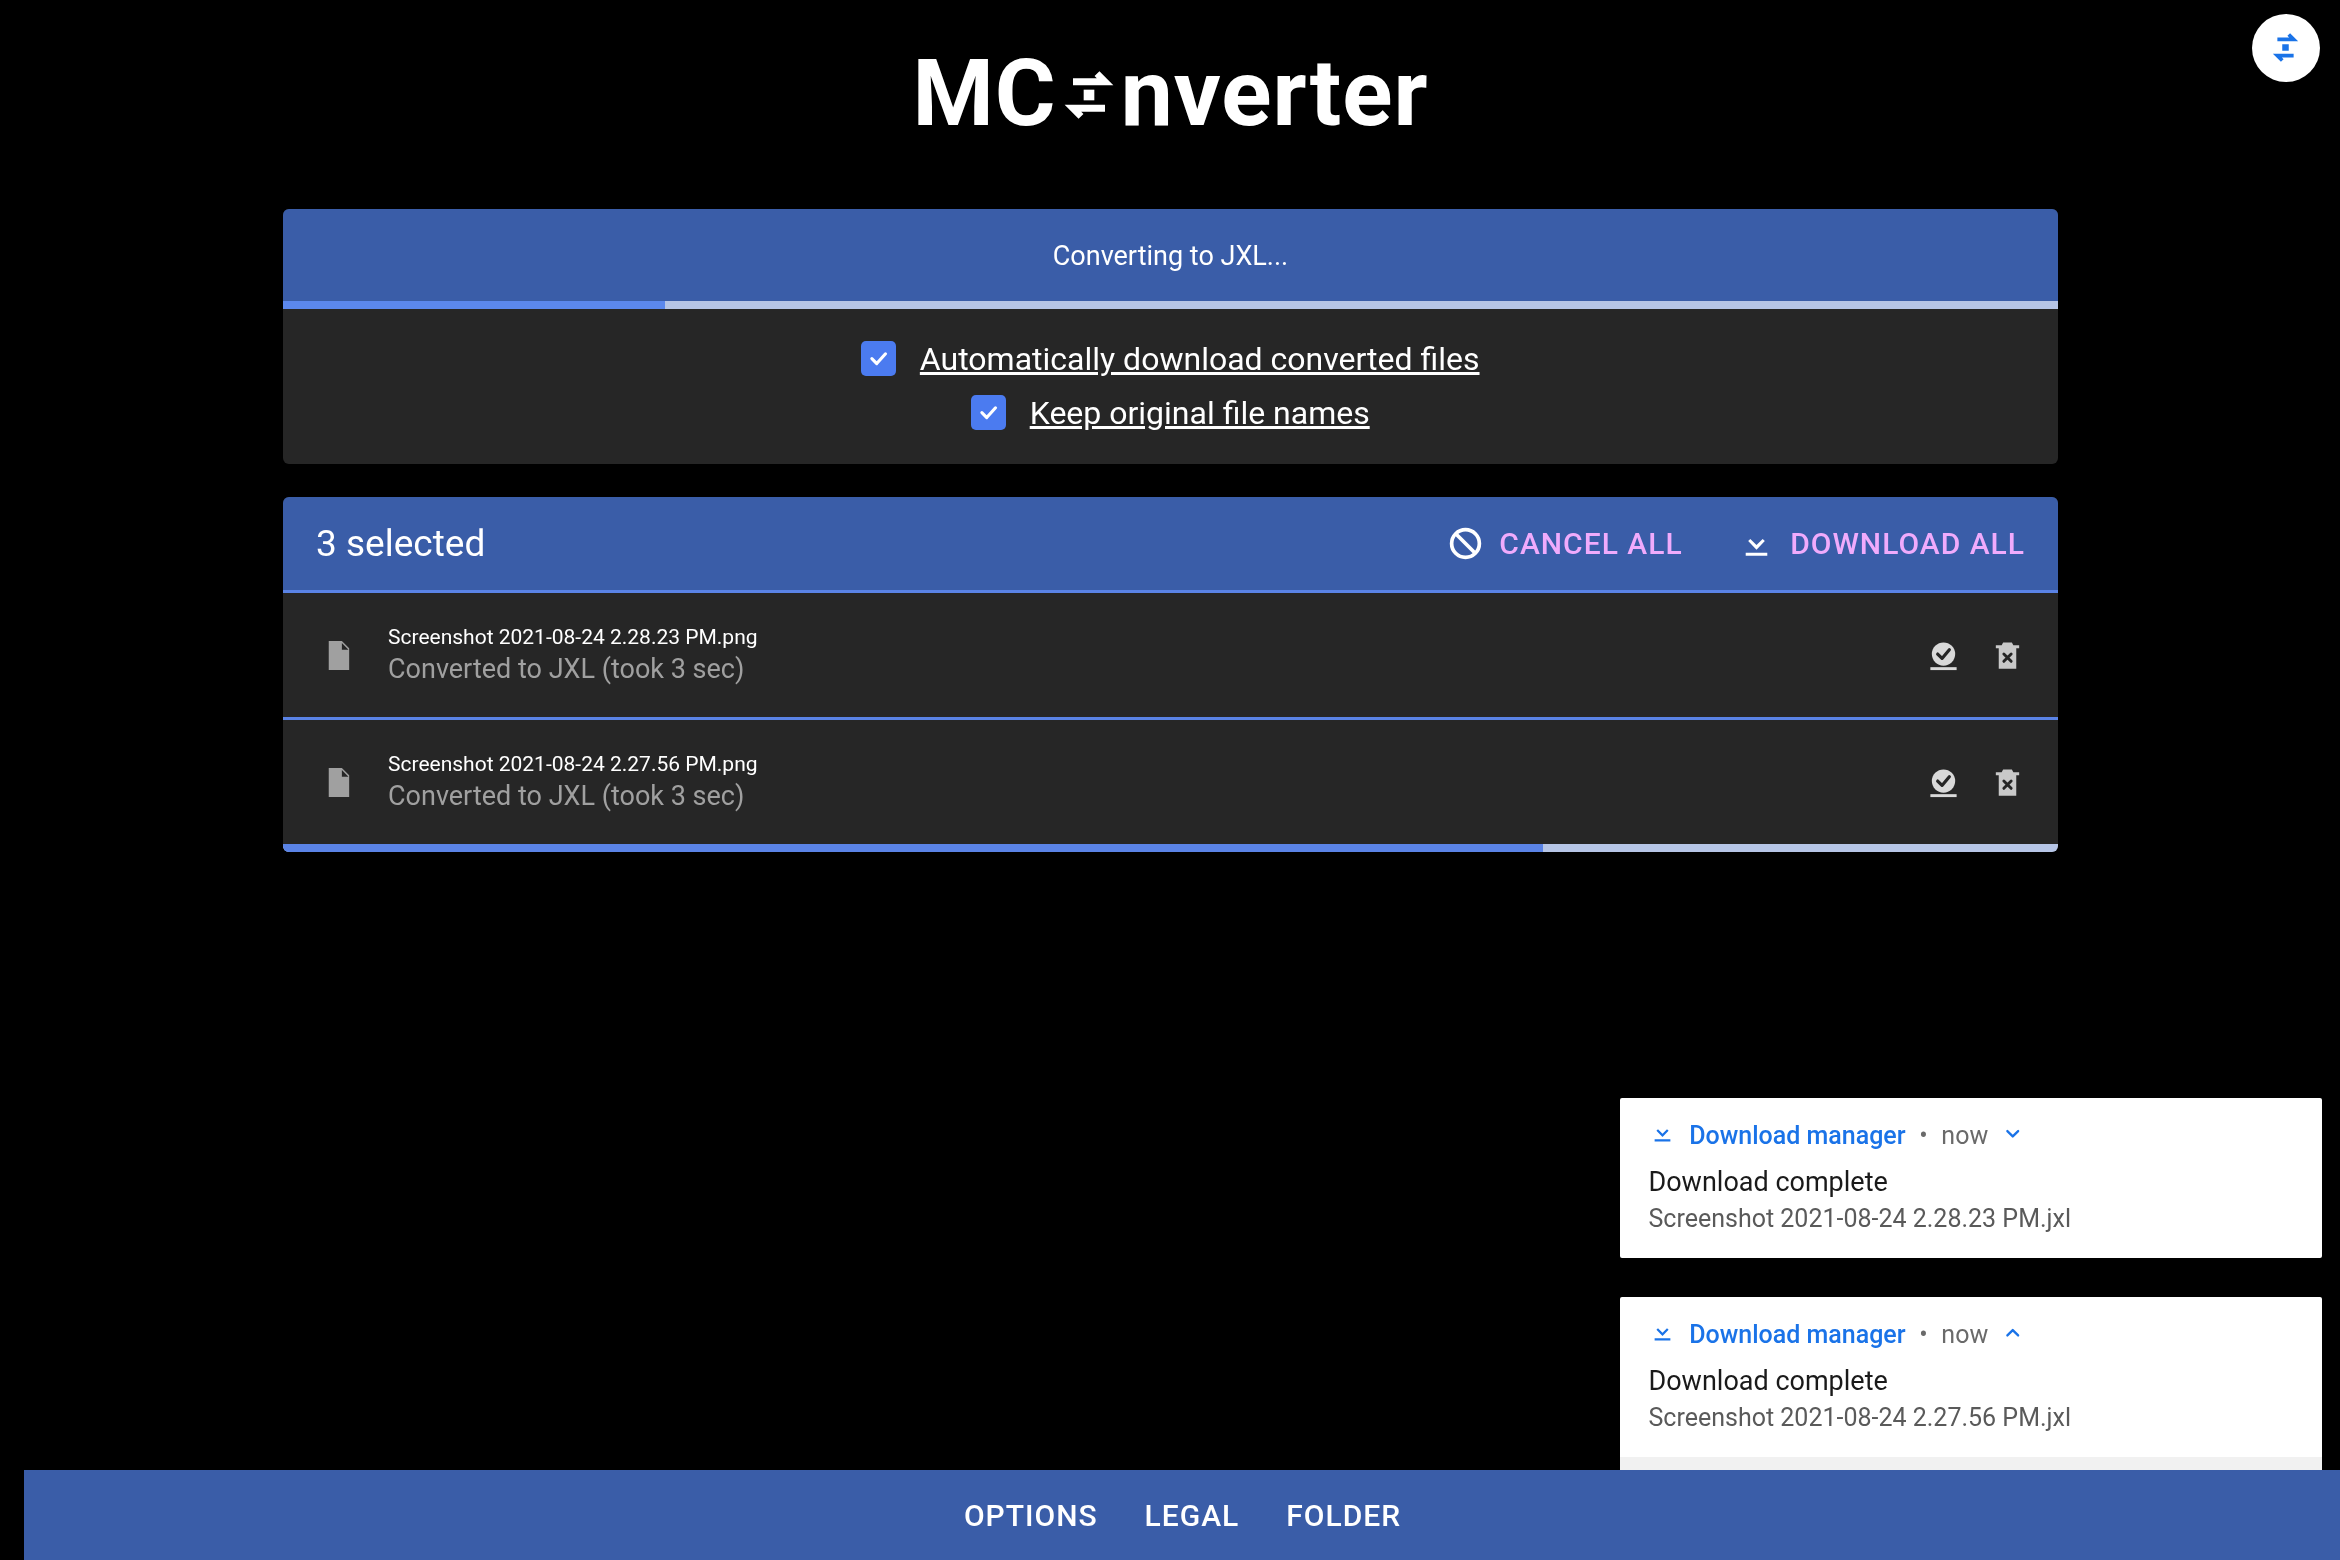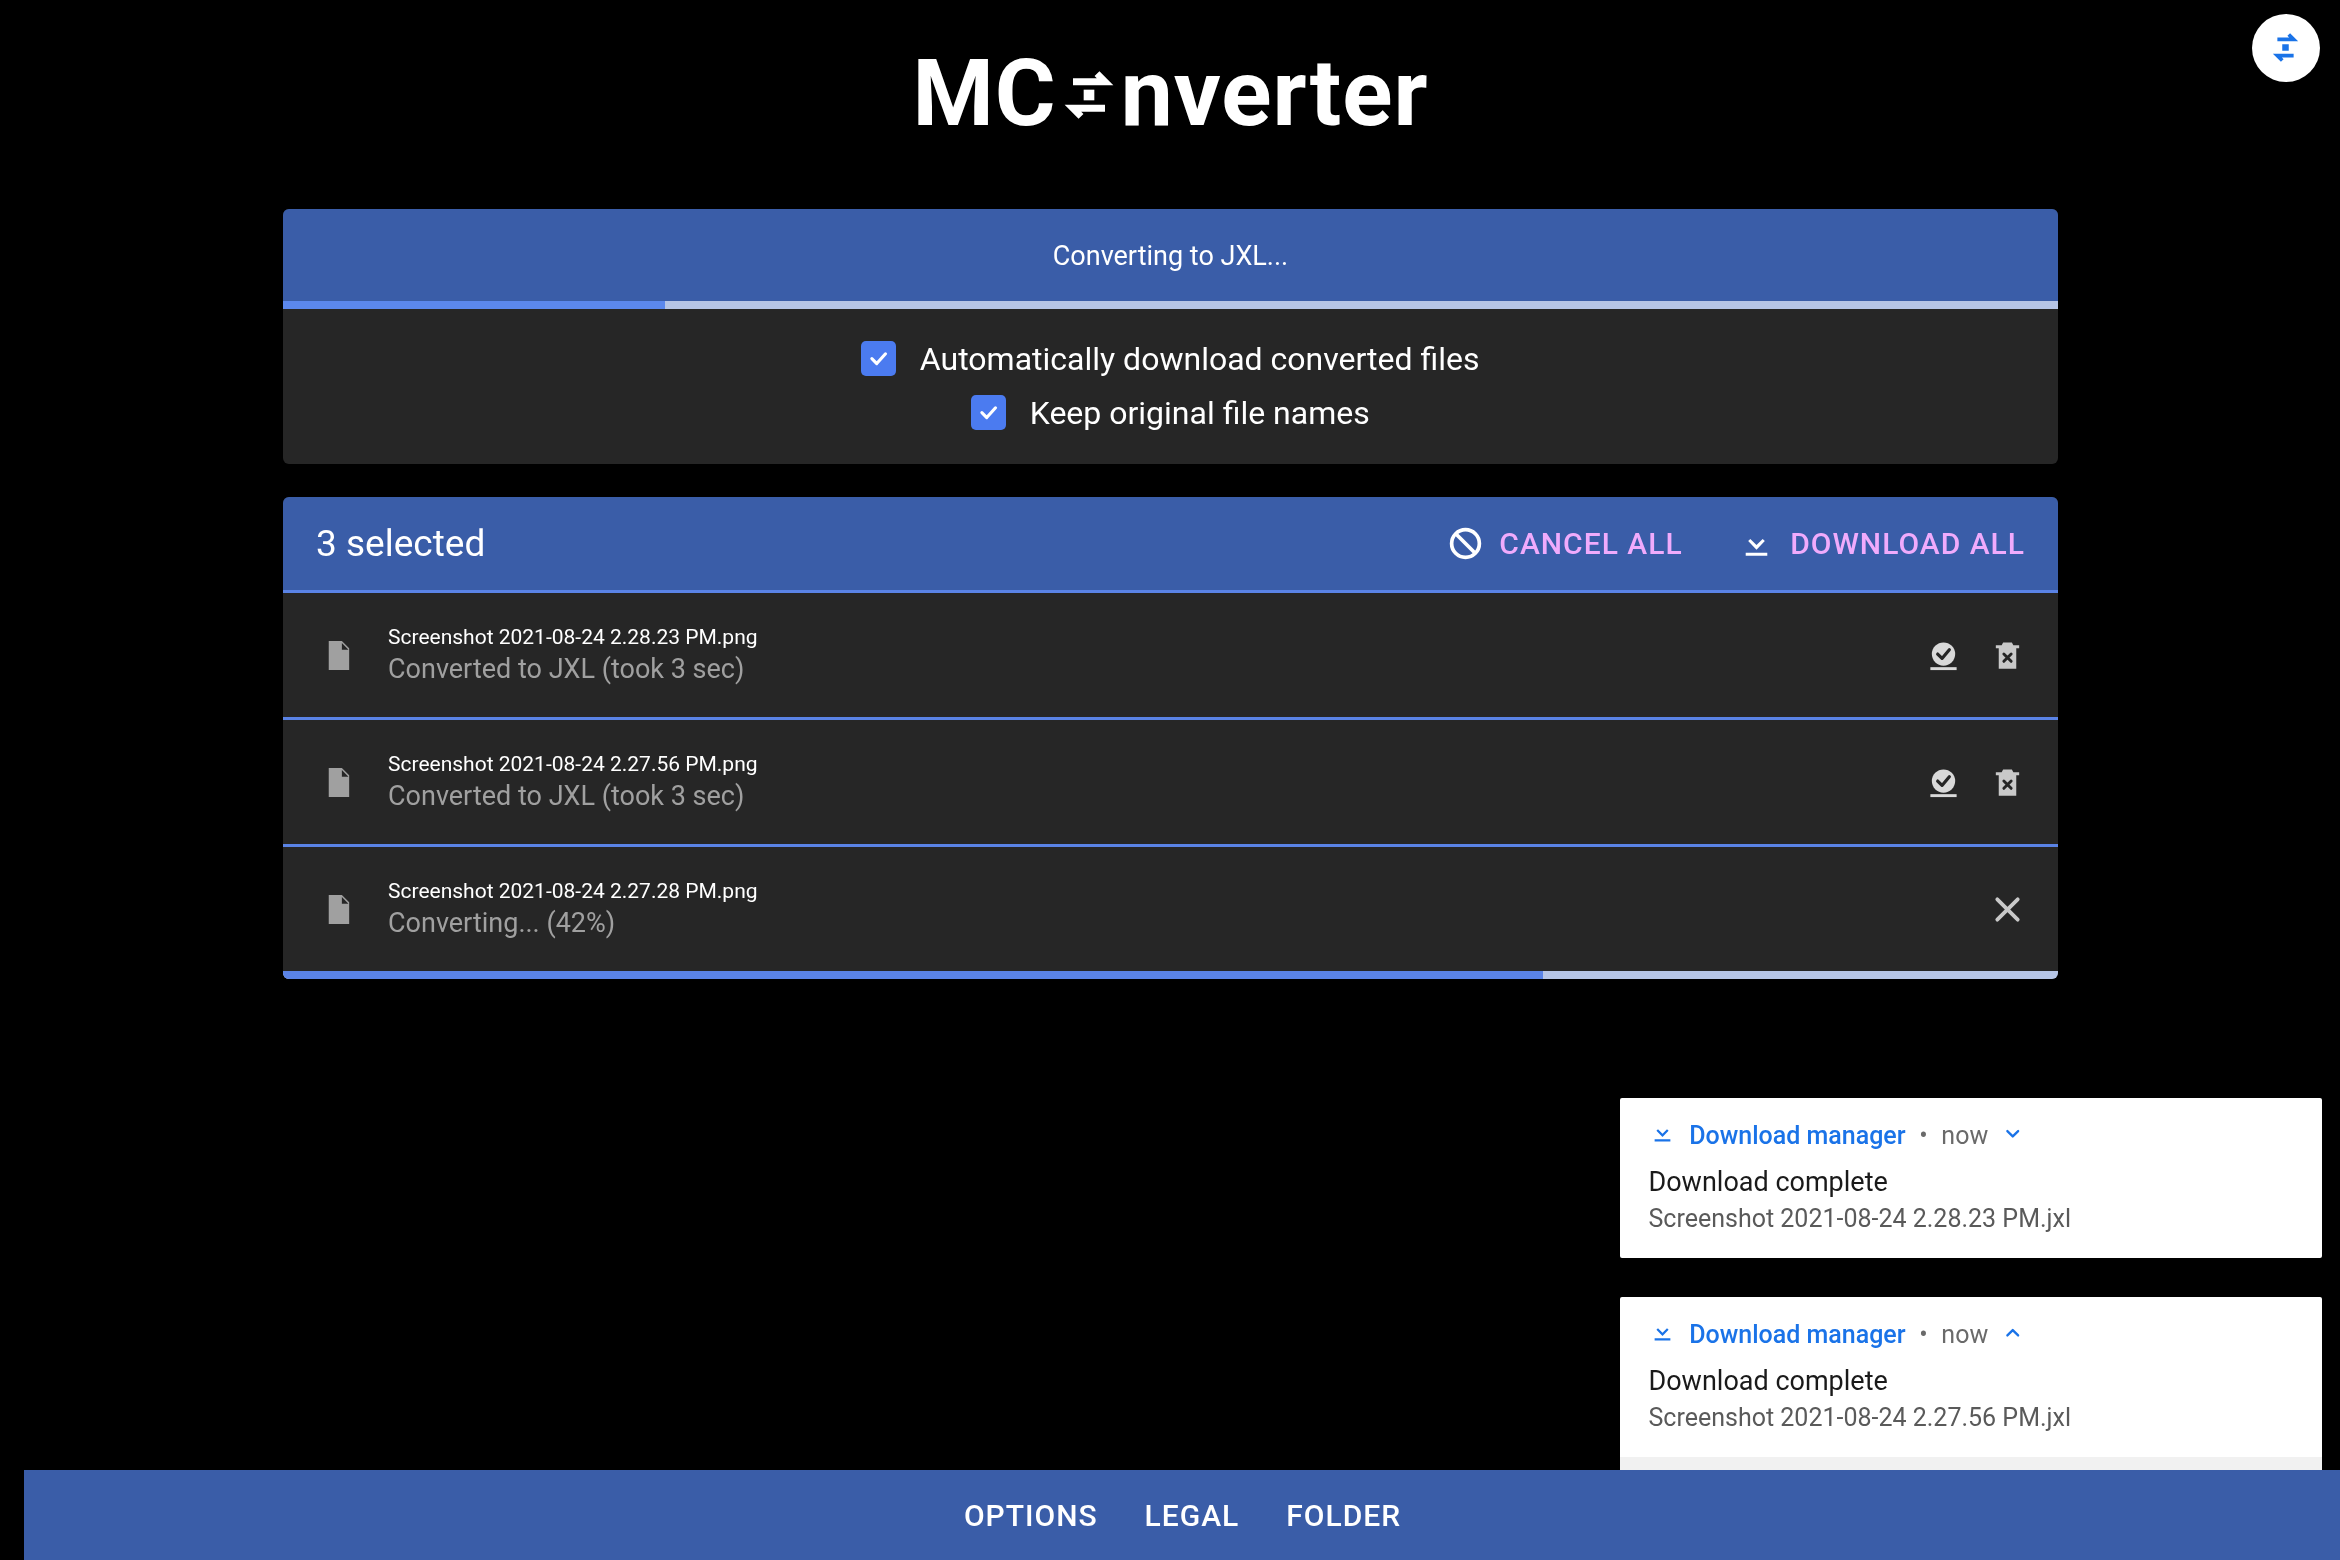--- a/index.html
+++ b/index.html
@@ -70,20 +70,21 @@
   position: relative;
 }
 .progress-fill {
   height: 100%;
   background: #5b88ee;
   width: 21.5%;
 }
 
 .options {
   padding: 23.4px 0 25px;
+  text-decoration: underline;
 }
 .opt-row {
   display: flex;
   align-items: center;
   justify-content: center;
   gap: 23.4px;
   padding: 7.8px 0;
 }
 .chk {
   width: 35px;
@@ -326,39 +327,20 @@
         </div>
         <div class="act-btn">
           <svg viewBox="0 0 24 24" fill="#c9c9c9">
               <path d="M6 7h12v14H6V7zm3-4h6l1 2h4v2H4V5h4l1-2z"></path>
               <path d="M9.5 11l5 5M14.5 11l-5 5" stroke="#262626" stroke-width="2" stroke-linecap="round"></path>
             </svg>
         </div>
       </div>
     </div>
 
-    <div class="file-row">
-      <div class="file-ic">
-        <svg viewBox="0 0 24 24" fill="#c9c9c9">
-            <path d="M6 2h9l5 5v15H6V2zm9 1.5V8h4.5L15 3.5zM8 18l3-4 2 2.5 3-4 3 5.5H8z"></path>
-          </svg>
-      </div>
-      <div class="file-txt">
-        <div class="file-name">Screenshot 2021-08-24 2.27.28 PM.png</div>
-        <div class="file-status">Converting... (42%)</div>
-      </div>
-      <div class="file-actions">
-        <div class="act-btn">
-          <svg viewBox="0 0 24 24" fill="none" stroke="#c9c9c9" stroke-width="2.6" stroke-linecap="round">
-              <line x1="5" y1="5" x2="19" y2="19"></line>
-              <line x1="19" y1="5" x2="5" y2="19"></line>
-            </svg>
-        </div>
-      </div>
-    </div>
     <div class="row-progress">
       <div class="row-progress-fill" style="width:71%;"></div>
     </div>
   </div>
 
 </div>
 
 <div class="notif notif-1">
   <div class="notif-head">
     <span class="dl-ic">

